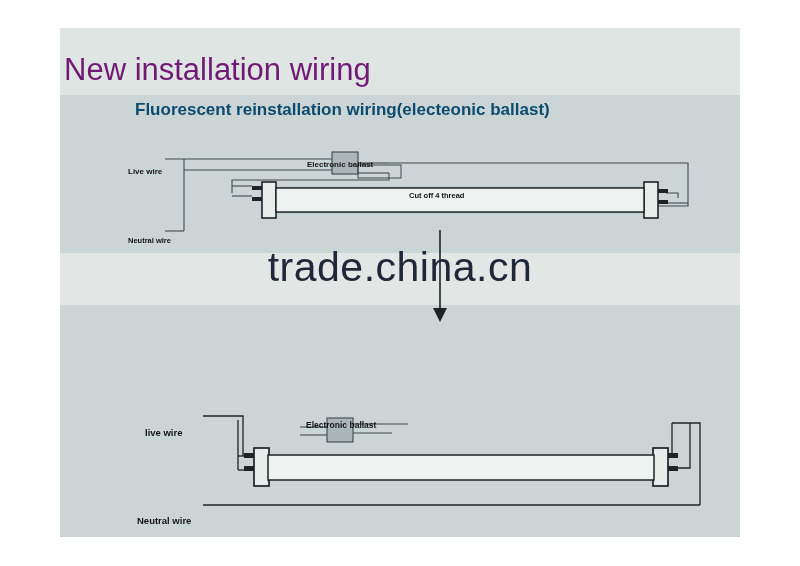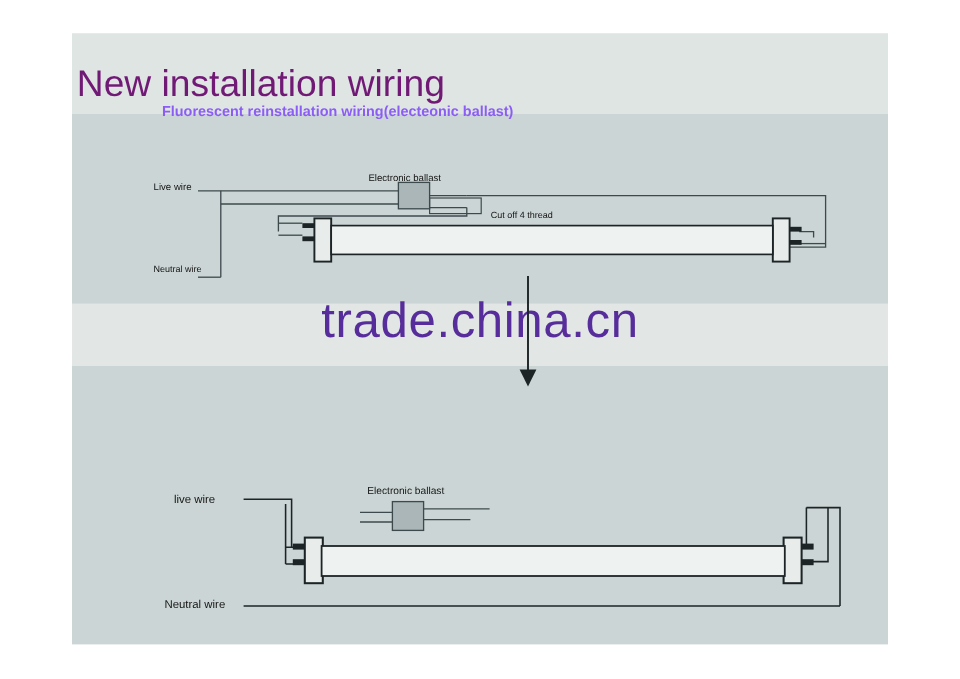--- a/index.html
+++ b/index.html
@@ -57,64 +57,65 @@
     font-size: 31px;
     font-weight: 400;
     color: #701a75;
     letter-spacing: 0px;
     white-space: nowrap;
   }
 
   .title-sub {
     position: absolute;
     left: 135px;
-    top: 86px;
-    font-size: 12px;
+    top: 100px;
+    font-size: 17px;
     font-weight: bold;
-    color: #8b5cf6;
+    color: #0c4a6e;
     white-space: nowrap;
   }
 
   
   .diagram {
     position: absolute;
     left: 0;
     top: 0;
     width: 800px;
     height: 566px;
     pointer-events: none;
   }
 
   
   .wlabel {
     position: absolute;
-    font-weight: normal;
+    font-weight: bold;
     color: #141414;
     white-space: nowrap;
+    margin-top: 16px;
   }
 
   .lbl-live-top    { left: 128px; top: 151px; font-size: 8px; }
   .lbl-neutral-top { left: 128px; top: 220px; font-size: 7.5px; }
   .lbl-ballast-top { left: 307px; top: 144px; font-size: 8px; }
   .lbl-cutoff-top  { left: 409px; top: 175px; font-size: 7.5px; }
 
   .lbl-live-bot    { left: 145px; top: 411px; font-size: 9.5px; }
   .lbl-neutral-bot { left: 137px; top: 499px; font-size: 9.5px; }
   .lbl-ballast-bot { left: 306px; top: 404px; font-size: 8.5px; }
 
   
   .watermark {
     position: absolute;
     left: 0;
     top: 244px;
     width: 800px;
     text-align: center;
     font-size: 41px;
     font-weight: 400;
-    color: #4c1d95;
+    color: #0f172a;
     letter-spacing: 0.5px;
     opacity: 0.92;
     user-select: none;
   }
 </style>
 </head>
 <body>
 
 <div id="stage">
 

